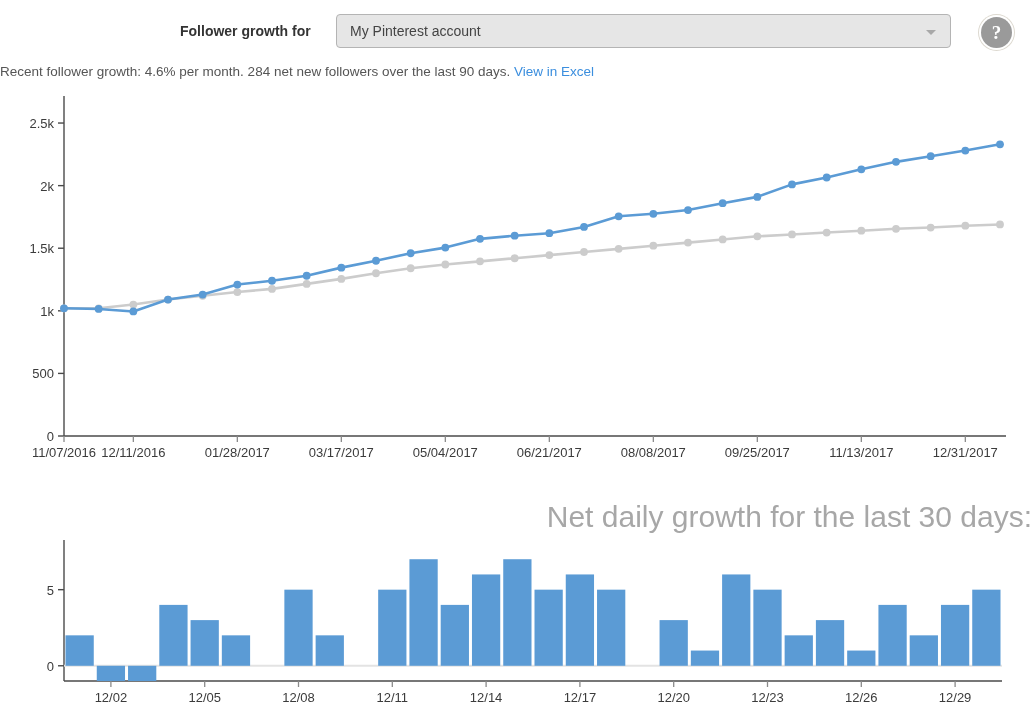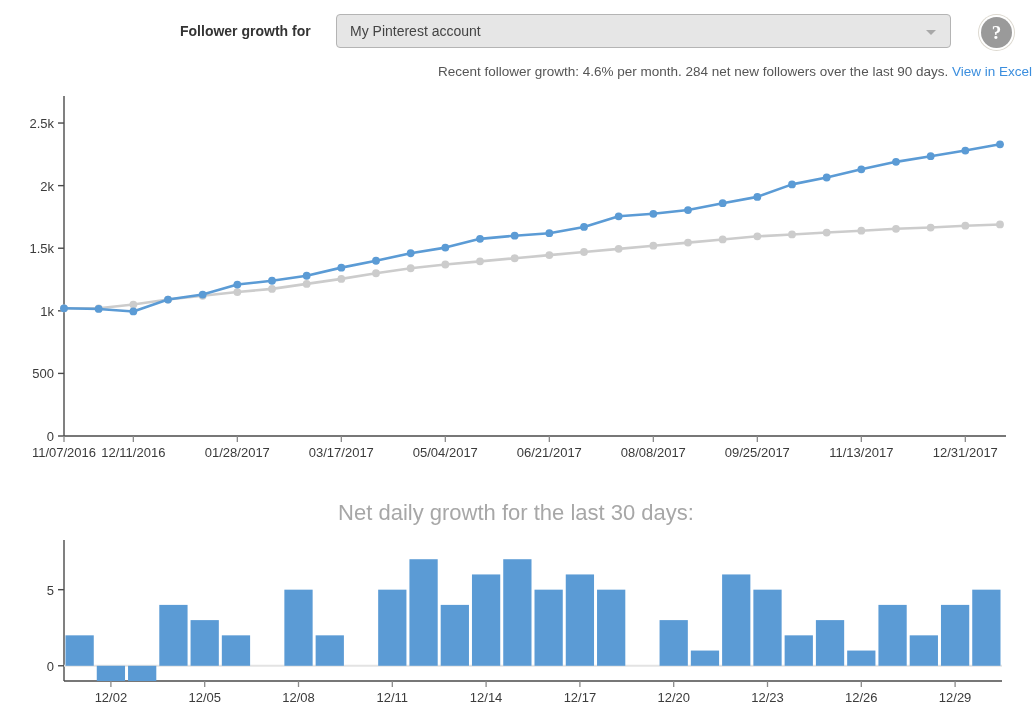--- a/index.html
+++ b/index.html
@@ -47,38 +47,38 @@
     box-shadow:0 0 0 2px #ffffff, 0 0 0 3px #ddd9d0;
   }
   .help-btn .qm{
     position:absolute;left:0;top:0;width:31px;height:31px;
     line-height:31px;text-align:center;
     color:#ffffff;font-size:19px;font-weight:bold;
     font-family:"Liberation Serif",serif;
   }
   
   .subtitle{
-    position:absolute;left:0;top:64px;width:1032px;
-    text-align:right;
+    position:absolute;left:0;top:64px;width:828px;
+    text-align:left;
     font-size:13.5px;color:#555;
     white-space:nowrap;
   }
   .subtitle .excel-link{color:#3b8ede;text-decoration:none;}
 
   
   .chart-top{position:absolute;left:0;top:88px;width:1032px;height:375px;}
   .chart-bottom{position:absolute;left:0;top:536px;width:1032px;height:180px;}
   svg{display:block;}
   .tick-label{font-family:"Liberation Sans",sans-serif;font-size:13px;fill:#3b3b3b;}
   .tick-label-sm{font-family:"Liberation Sans",sans-serif;font-size:13px;fill:#3b3b3b;}
 
   .section-title{
     position:absolute;left:0;top:500px;width:1032px;
-    text-align:center;
-    font-size:22px;color:#a7a7a7;
+    text-align:right;
+    font-size:30px;color:#a7a7a7;
     white-space:nowrap;
   }
 </style>
 </head>
 <body>
 
 <div class="header">
   <div class="header-label">Follower growth for</div>
 
   <div class="account-select">

